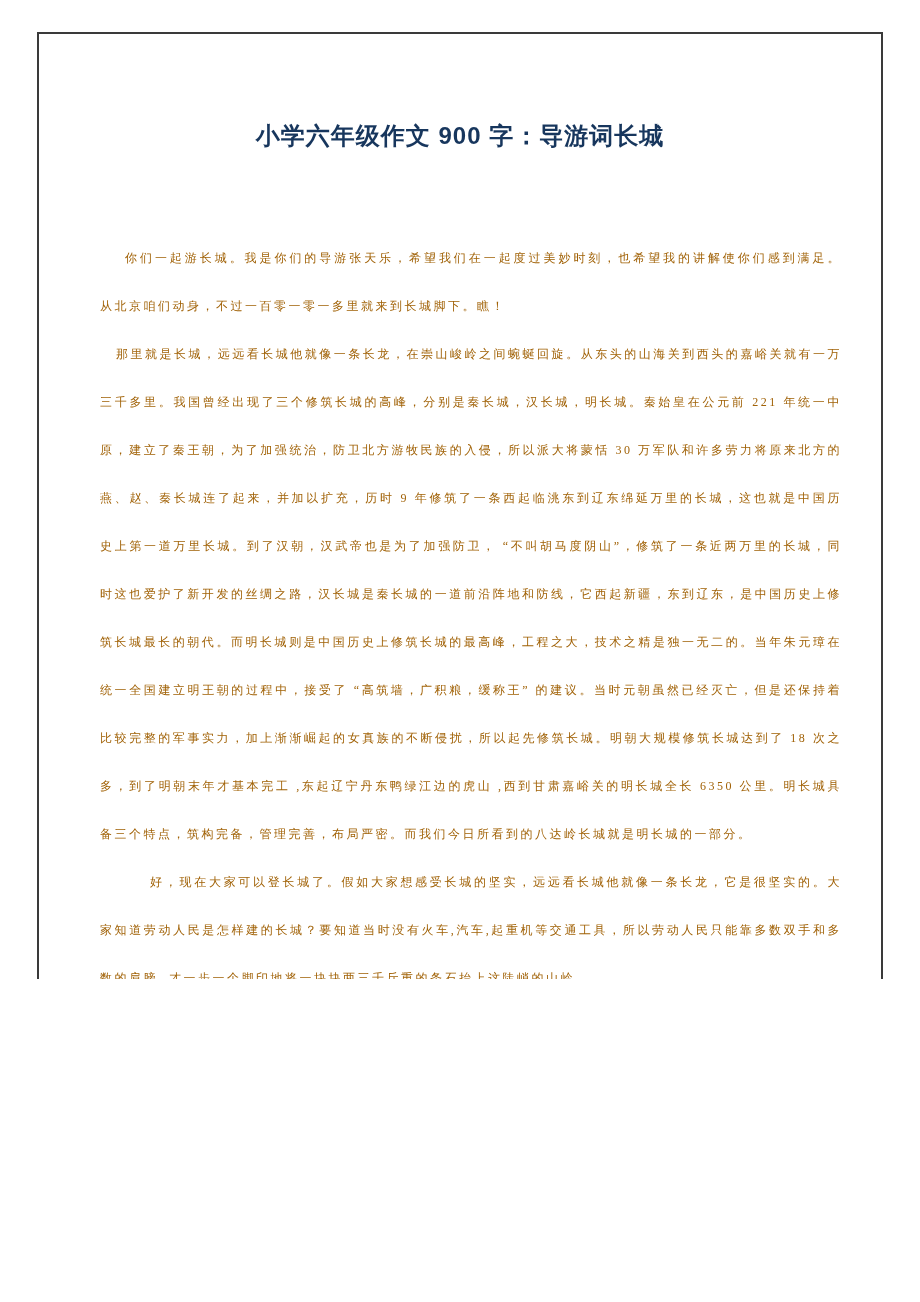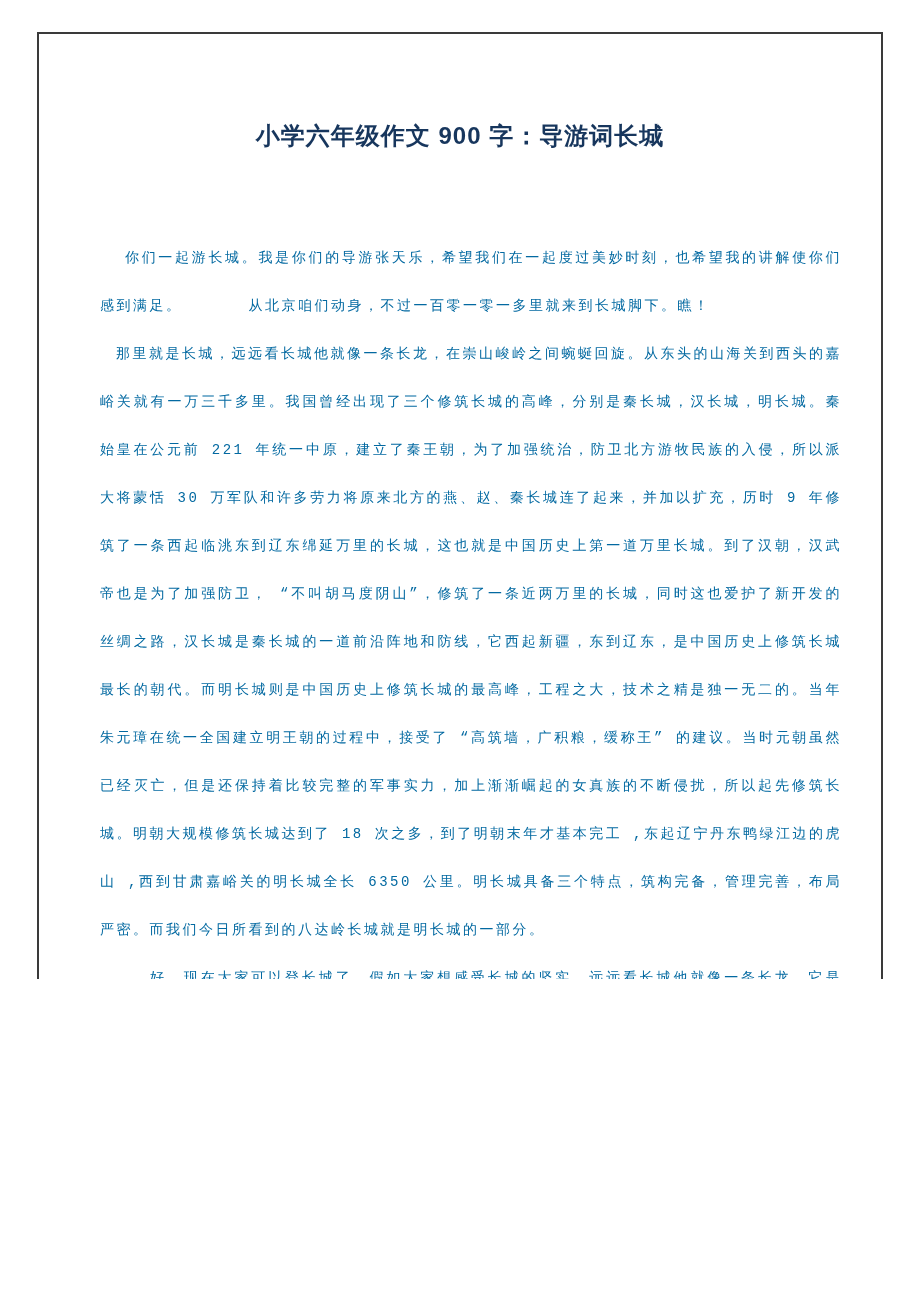--- a/index.html
+++ b/index.html
@@ -38,25 +38,25 @@
     color: #17365d;
   }
   .doc-body {
     position: absolute;
     left: 61px;
     top: 200px;
     width: 742px;
   }
   .para {
     margin: 0;
-    font-family: Liberation Mono, monospace;
-    font-size: 14px;
+    font-family: Liberation Serif, serif;
+    font-size: 12px;
     line-height: 48px;
     letter-spacing: 2.5px;
-    color: #0369a1;
+    color: #a16207;
     text-align: justify;
     white-space: pre-wrap;
   }
   .para-1 { text-indent: 25px; }
   .para-2 { text-indent: 16px; }
   .para-3 { text-indent: 50px; }
   .page-footer {
     position: absolute;
     left: 0;
     right: 0;

